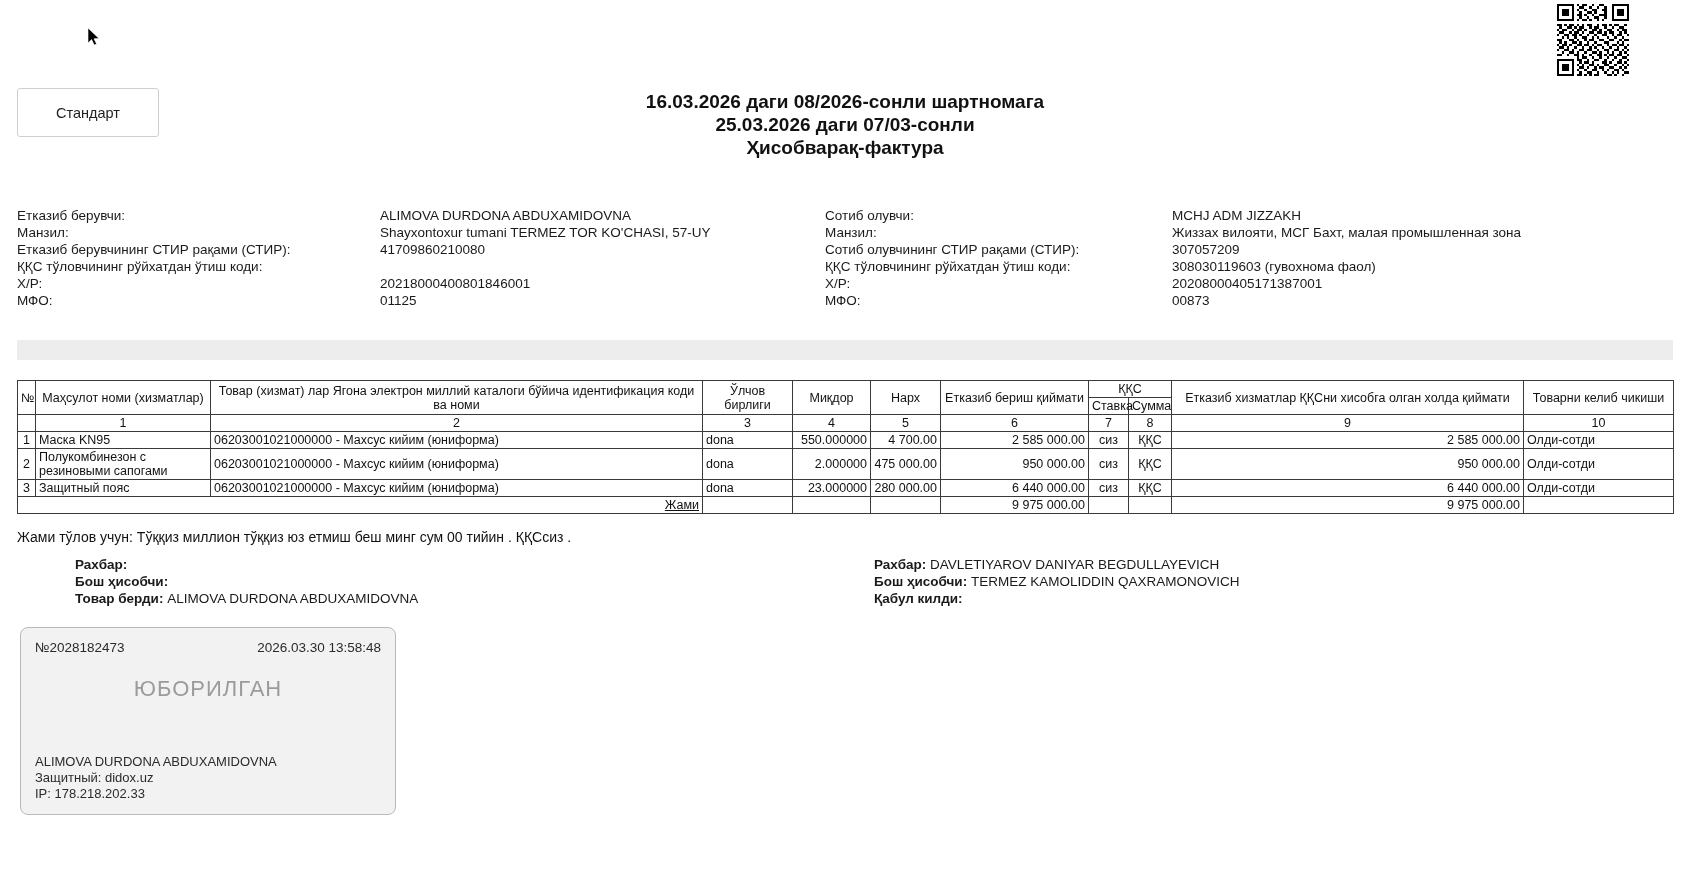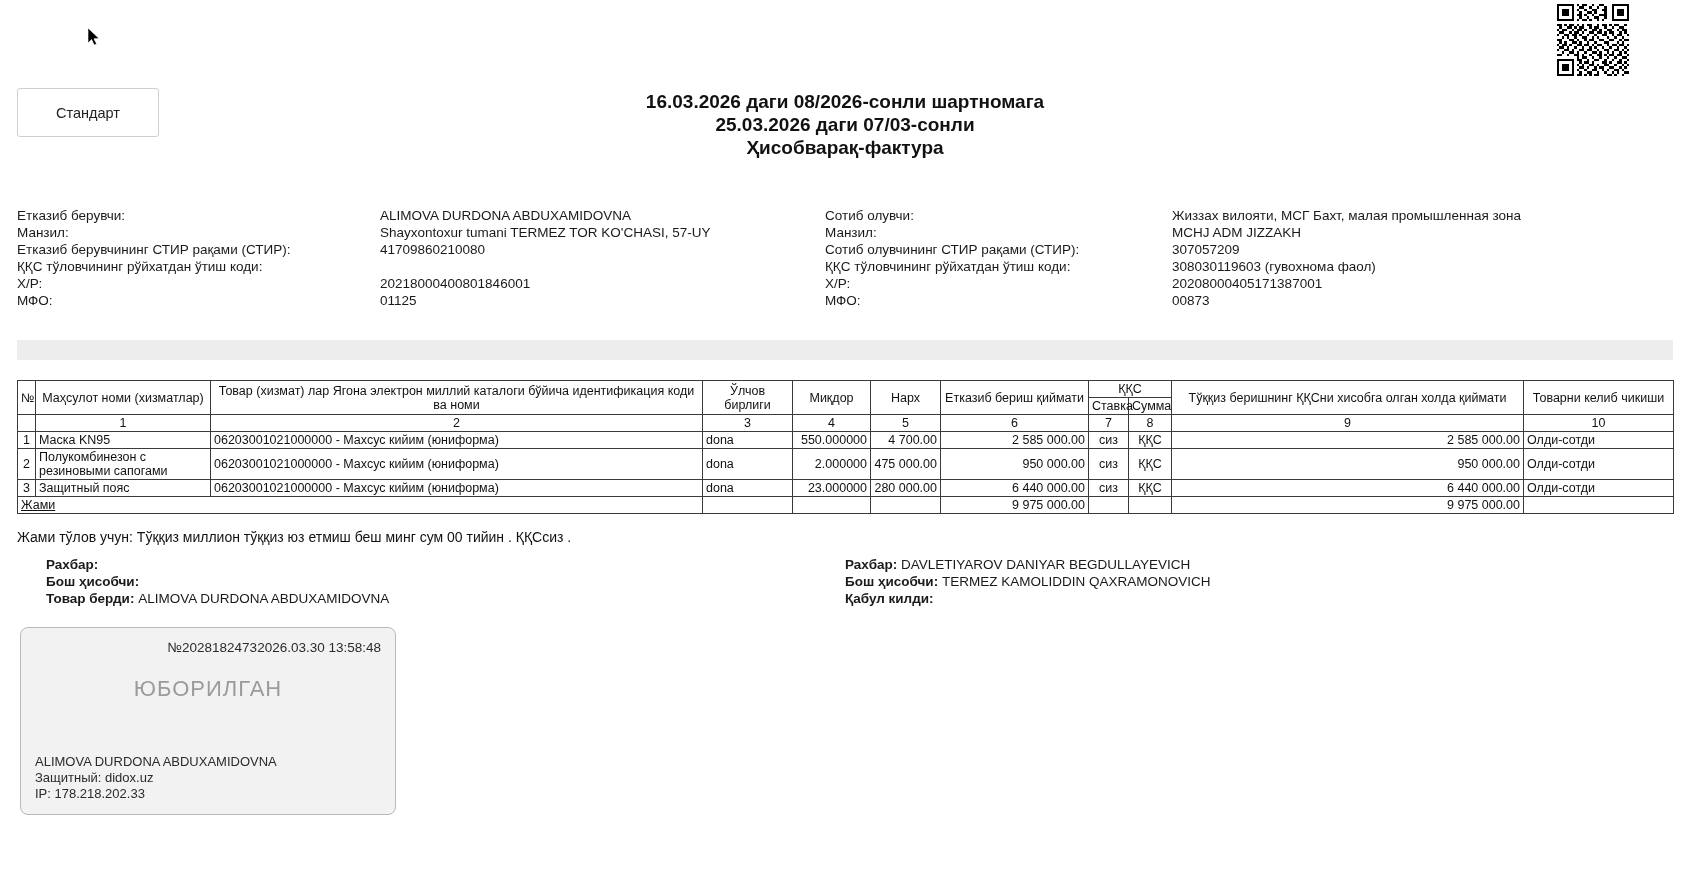--- a/index.html
+++ b/index.html
@@ -128,20 +128,21 @@
     font-size: 12.5px;
     padding: 0 2px;
   }
   .c-left { text-align: left; }
   .c-right { text-align: right; }
   .c-center { text-align: center; }
   .totals-row td {
     font-weight: 400;
   }
   .totals-label {
+    text-align: right;
     font-weight: 700;
     text-decoration: underline;
   }
   .blank-cell { border: none; }
 
   
   .sum-line {
     position: absolute;
     left: 17px;
     top: 517px;
@@ -159,40 +160,40 @@
     line-height: 17px;
   }
   .sig-right {
     position: absolute;
     left: 845px;
     top: 556px;
     font-size: 13.5px;
     line-height: 17px;
   }
   .sig-row { white-space: nowrap; }
-  .sig-row b { font-weight: 700; }
+  .sig-row b { font-weight: 700; margin-left: 29px; }
 
   
   .stamp {
     position: absolute;
     left: 20px;
     top: 627px;
     width: 376px;
     height: 188px;
     border: 1px solid #b9b9b9;
     border-radius: 8px;
     background: #f2f2f2;
     box-sizing: border-box;
     padding: 12px 14px;
     font-size: 13px;
     color: #2b2b2b;
   }
   .stamp-head {
     display: flex;
-    justify-content: flex-end;
+    justify-content: space-between;
     font-size: 13.5px;
   }
   .stamp-status {
     text-align: center;
     font-size: 22px;
     color: #9b9b9b;
     letter-spacing: 1px;
     margin-top: 21px;
   }
   .stamp-foot {
@@ -476,22 +477,22 @@
     </div>
     <div class="party-col right-labels">
       <div>Сотиб олувчи:</div>
       <div>Манзил:</div>
       <div>Сотиб олувчининг СТИР рақами (СТИР):</div>
       <div>ҚҚС тўловчининг рўйхатдан ўтиш коди:</div>
       <div>Х/Р:</div>
       <div>МФО:</div>
     </div>
     <div class="party-col right-values">
+      <div>MCHJ ADM JIZZAKH</div>
       <div>Жиззах вилояти, МСГ Бахт, малая промышленная зона</div>
-      <div>MCHJ ADM JIZZAKH</div>
       <div>307057209</div>
       <div>308030119603 (гувохнома фаол)</div>
       <div>20208000405171387001</div>
       <div>00873</div>
     </div>
   </div>
 
   <div class="gray-bar"></div>
 
   <div class="tbl-wrap">
@@ -512,21 +513,21 @@
       <thead>
         <tr>
           <th rowspan="2">№</th>
           <th rowspan="2">Маҳсулот номи (хизматлар)</th>
           <th rowspan="2">Товар (хизмат) лар Ягона электрон миллий каталоги бўйича идентификация коди ва номи</th>
           <th rowspan="2">Ўлчов бирлиги</th>
           <th rowspan="2">Миқдор</th>
           <th rowspan="2">Нарх</th>
           <th rowspan="2">Етказиб бериш қиймати</th>
           <th colspan="2">ҚҚС</th>
-          <th rowspan="2">Тўққиз беришнинг ҚҚСни хисобга олган холда қиймати</th>
+          <th rowspan="2">Етказиб хизматлар ҚҚСни хисобга олган холда қиймати</th>
           <th rowspan="2">Товарни келиб чикиши</th>
         </tr>
         <tr>
           <th>Ставка</th>
           <th>Сумма</th>
         </tr>
         <tr class="numrow">
           <td>&nbsp;</td>
           <td>1</td>
           <td>2</td>

